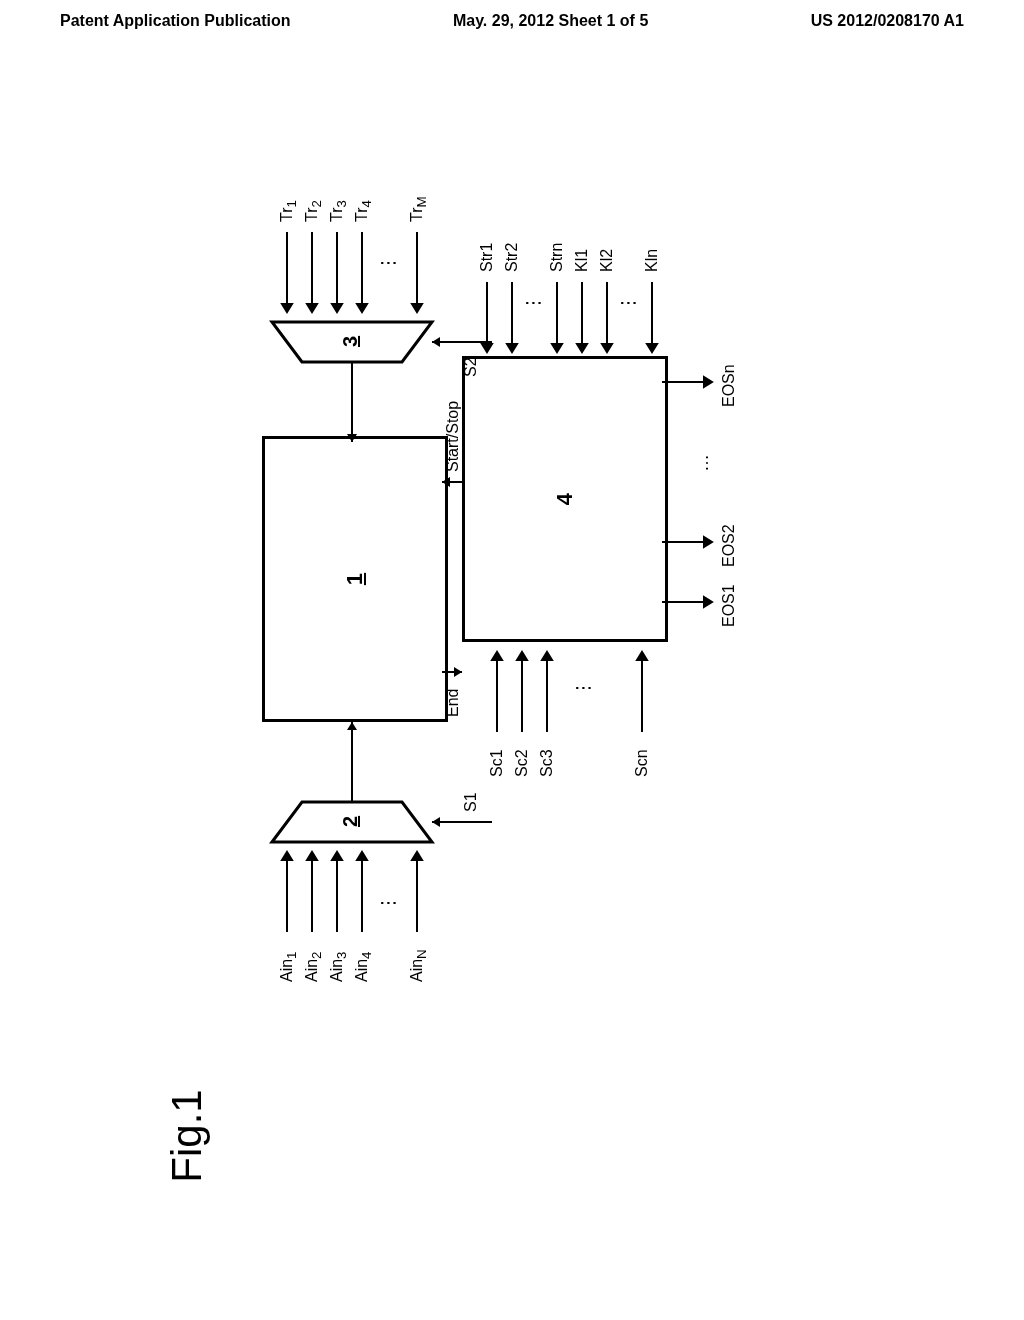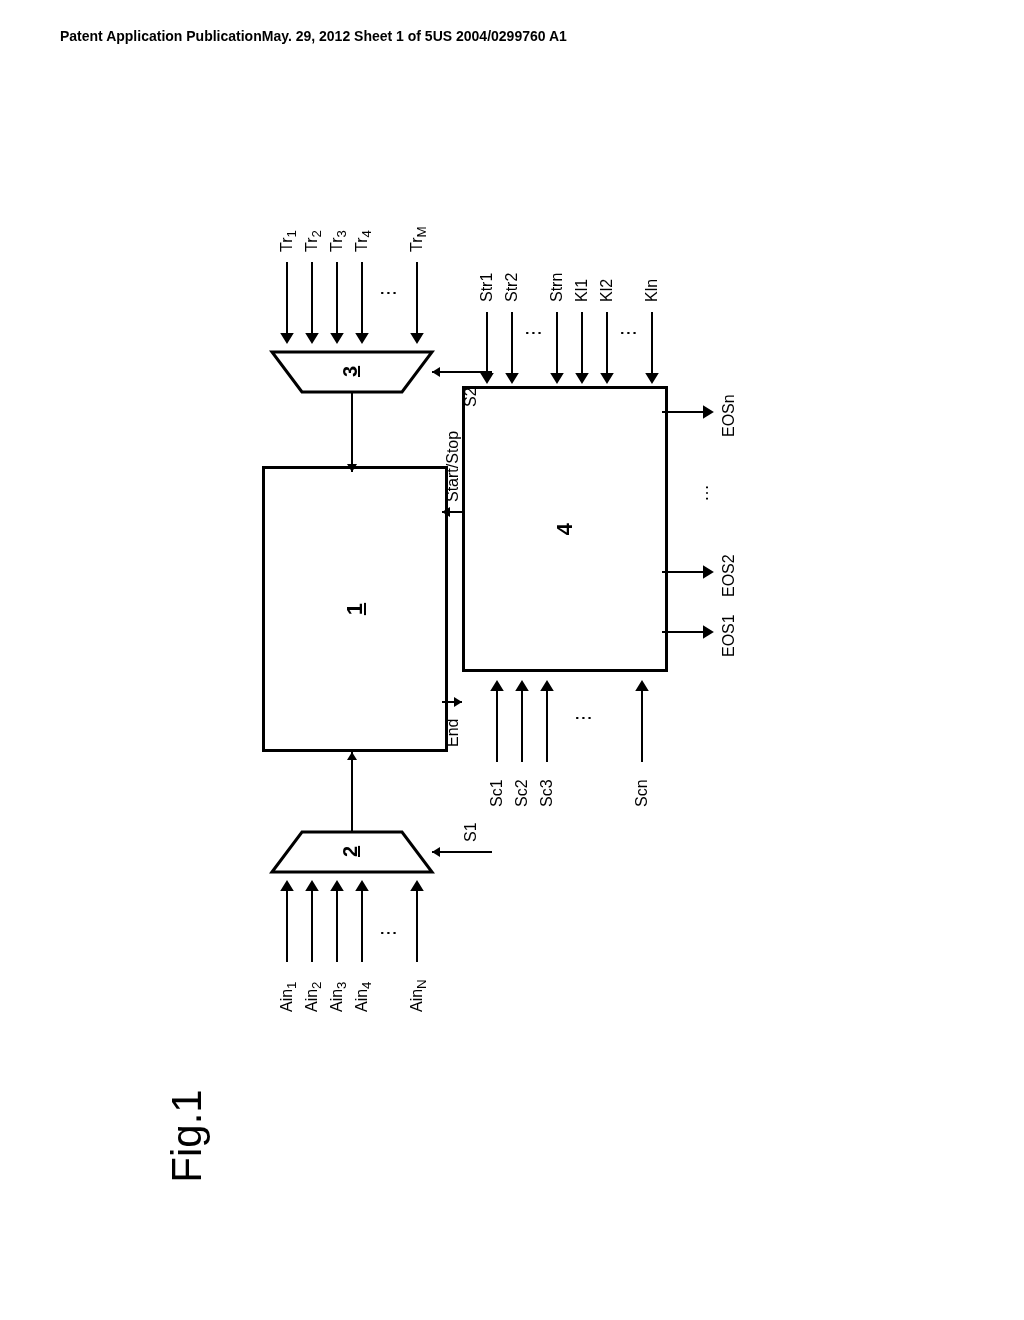--- a/index.html
+++ b/index.html
@@ -6,23 +6,24 @@
     margin: 0;
     padding: 0;
     font-family: Arial, sans-serif;
     background: white;
     width: 1024px;
     height: 1320px;
     position: relative;
   }
   .header {
     display: flex;
+    justify-content: space-between;
     font-weight: bold;
-    font-size: 14px;
-    padding: 28px 60px;
+    font-size: 16px;
+    padding: 12px 60px;
   }
   .diagram-container {
     position: relative;
     width: 600px;
     height: 900px;
     margin: 80px auto 0;
     transform: rotate(-90deg);
   }
   .block {
     position: absolute;
@@ -84,21 +85,21 @@
   svg {
     overflow: visible;
   }
 </style>
 </head>
 <body>
 
 <div class="header">
   <span>Patent Application Publication</span>
   <span>May. 29, 2012  Sheet 1 of 5</span>
-  <span>US 2004/0299760 A1</span>
+  <span>US 2012/0208170 A1</span>
 </div>
 
 <div class="diagram-container">
 
   <div class="block block-1">
     <span class="label">1</span>
   </div>
 
   <div class="block block-4">
     <span>4</span>

